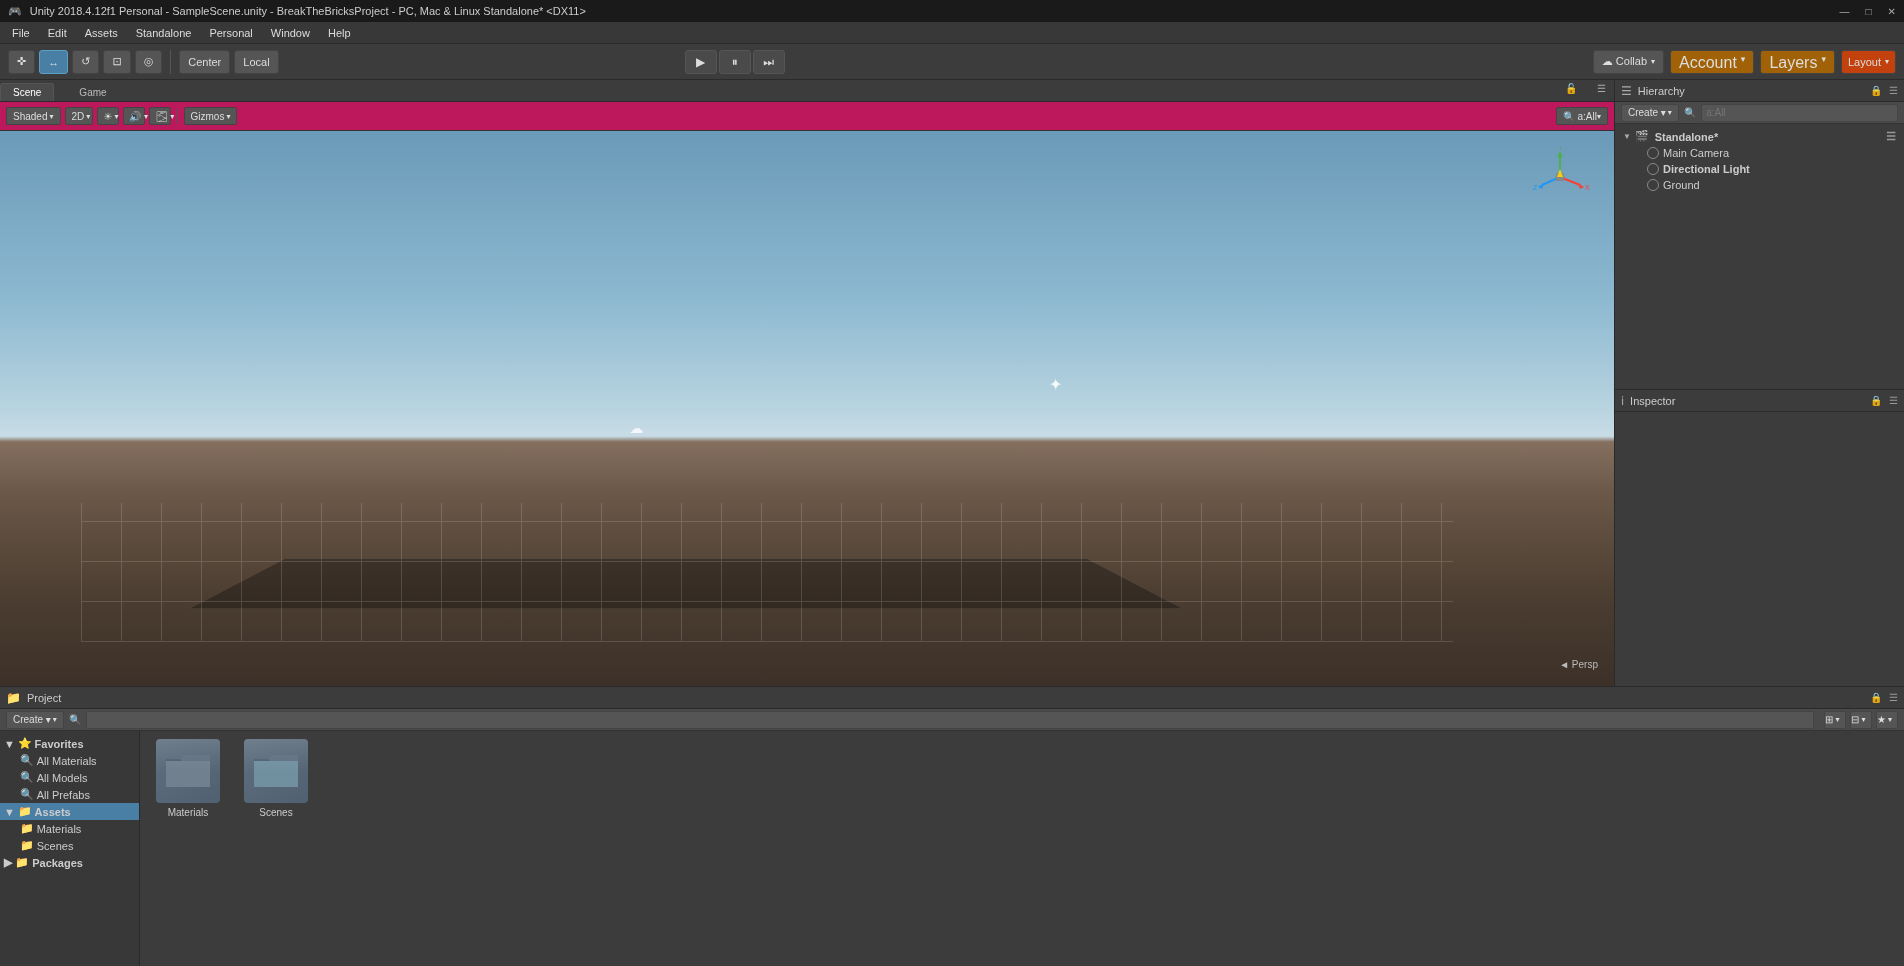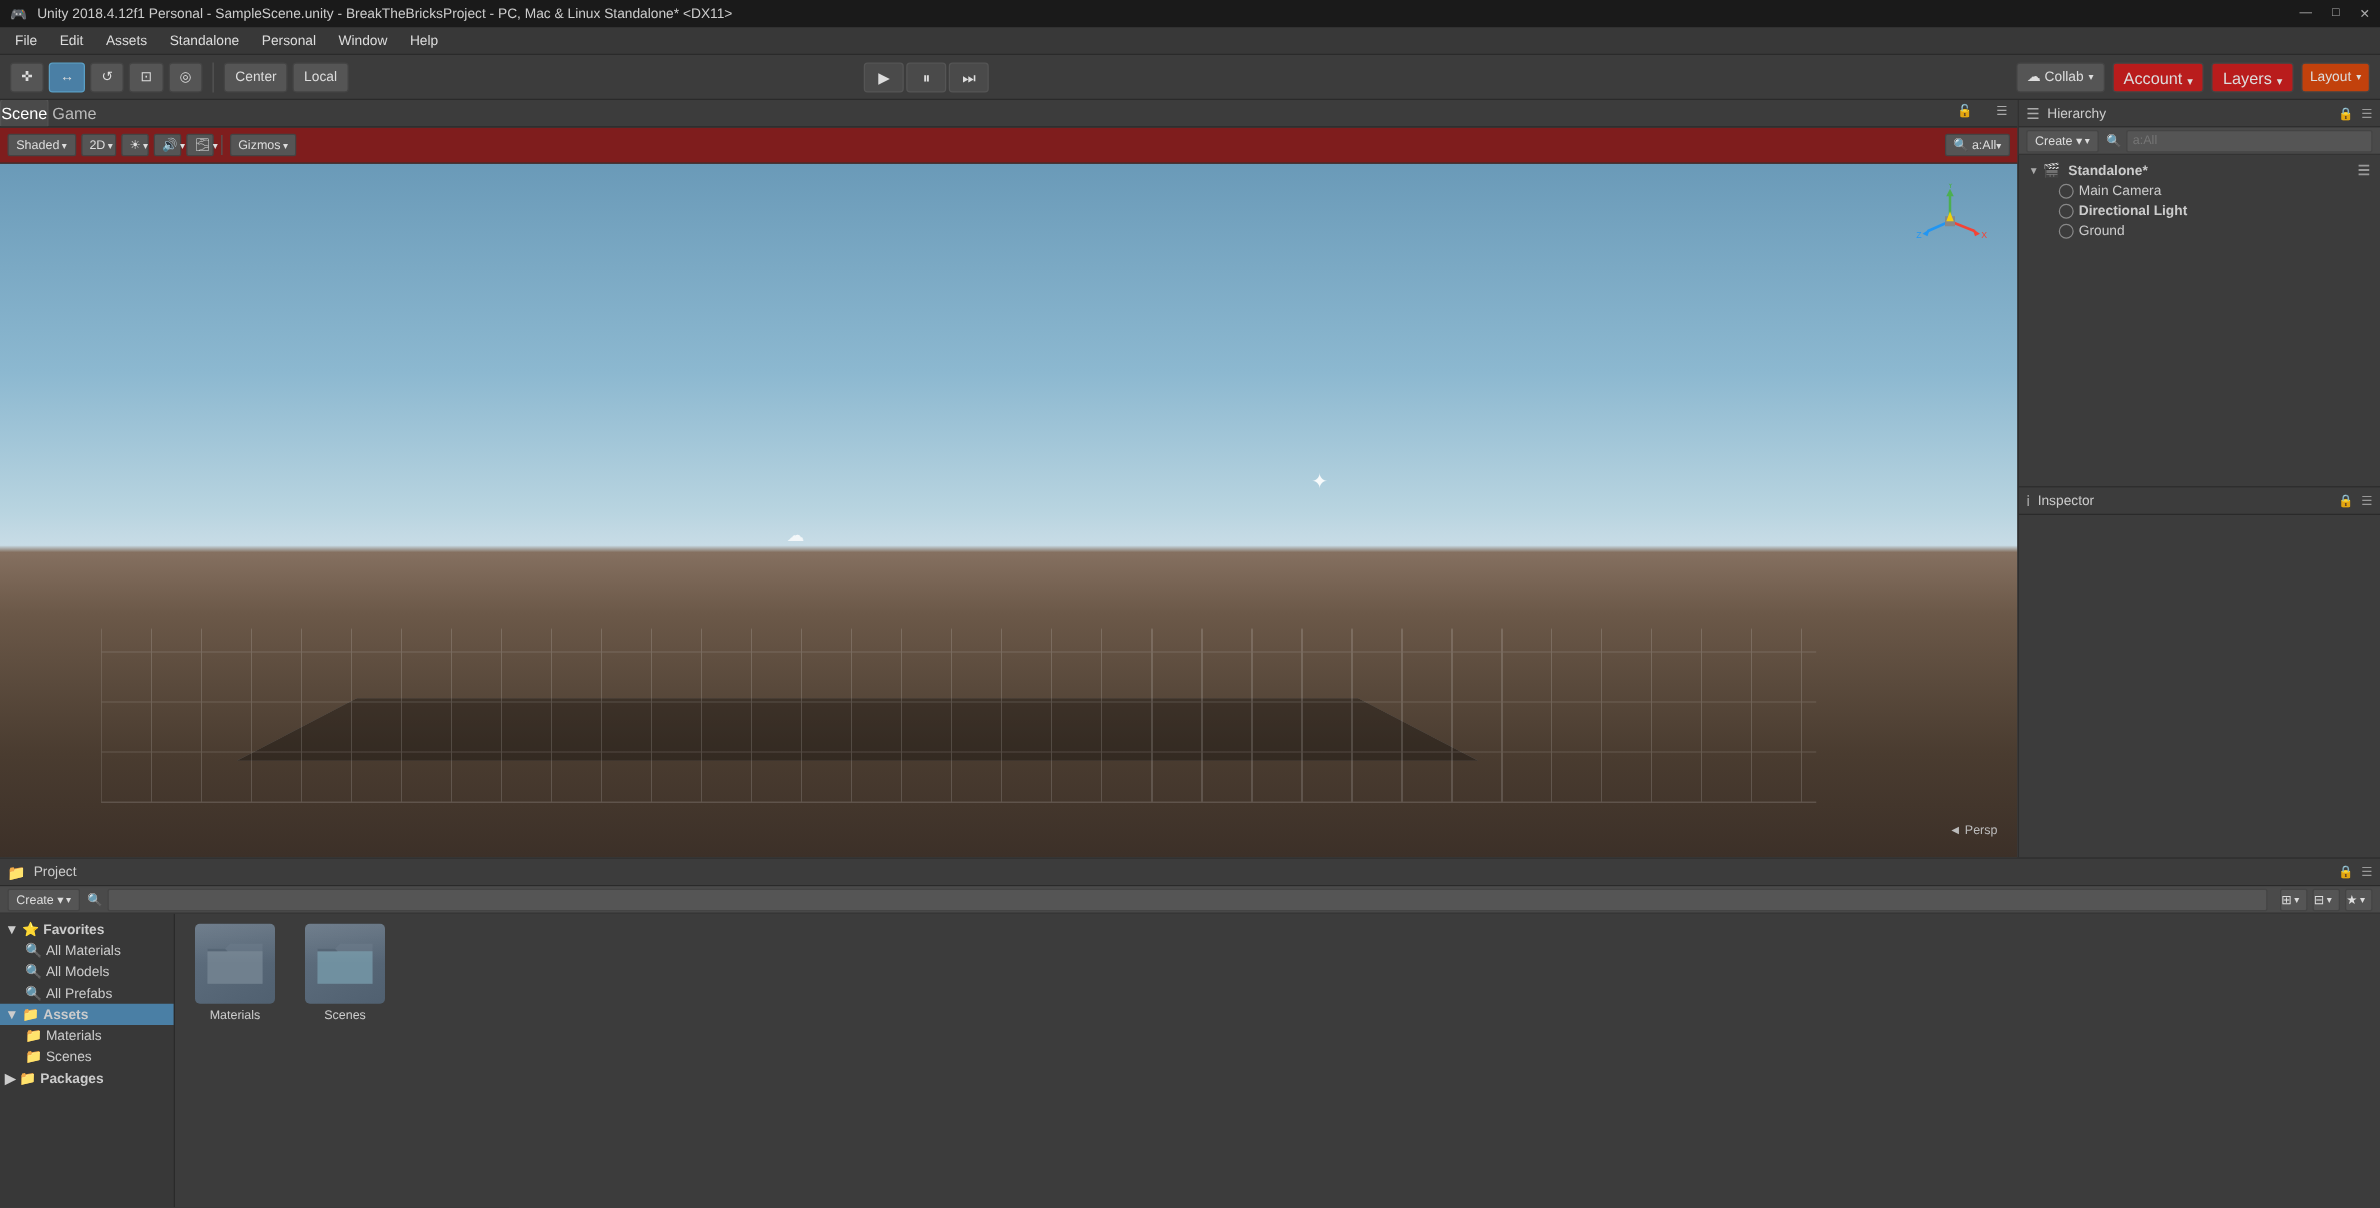--- a/index.html
+++ b/index.html
@@ -102,30 +102,30 @@
       gap: 2px;
       margin: 0 auto;
     }
     #right-toolbar {
       display: flex;
       align-items: center;
       gap: 6px;
       margin-left: auto;
     }
     .toolbar-dropdown {
-      background: #b91c1c;
+      background: #a16207;
       border: 1px solid #444;
       color: #ddd;
       padding: 3px 8px;
       border-radius: 3px;
       cursor: pointer;
-      font-size: 13px;
+      font-size: 16px;
       height: 24px;
       display: flex;
-      align-items: flex-end;
+      align-items: flex-start;
       gap: 4px;
     }
     .toolbar-dropdown::after {
       content: '▾';
       font-size: 9px;
     }
 
     
     #main-content {
       display: flex;
@@ -142,36 +142,36 @@
       overflow: hidden;
     }
     #view-tabs {
       display: flex;
       background: #3c3c3c;
       border-bottom: 1px solid #2a2a2a;
       height: 22px;
       align-items: flex-end;
     }
     .view-tab {
-      padding: 3px 0;
+      padding: 3px 12px;
       cursor: pointer;
       color: #bbb;
       border: 1px solid transparent;
       border-bottom: none;
       border-radius: 3px 3px 0 0;
-      margin-right: 2px;
-      font-size: 13px;
+      margin-right: 12px;
+      font-size: 10px;
     }
     .view-tab.active {
       background: #4a4a4a;
       border-color: #555;
       color: #fff;
     }
     #scene-toolbar {
-      background: #7f1d1d;
+      background: #be185d;
       height: 24px;
       display: flex;
       align-items: center;
       padding: 14px 6px;
       gap: 4px;
       border-bottom: 1px solid #333;
       flex-shrink: 0;
     }
     .scene-tb-btn {
       background: #555;

